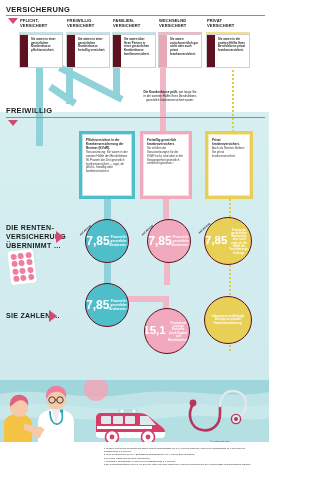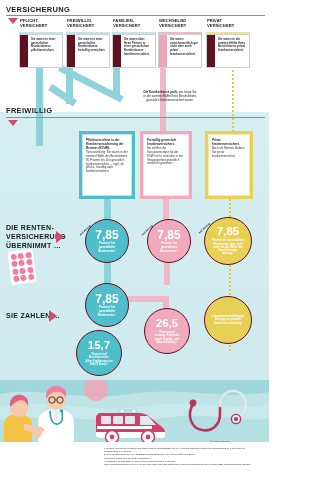--- a/index.html
+++ b/index.html
@@ -71,21 +71,21 @@
   .ib-b { font-size:2.9px; color:#333; line-height:1.32; margin-top:1px; }
 
   .note-free {
     position:absolute; font-size:3px; line-height:1.35; color:#1c1c1c;
     font-weight:bold; text-align:center; width:56px;
   }
 
   
   .circ {
     position:absolute; border-radius:50%;
-    display:flex; flex-direction:column; align-items:center; justify-content:center;
+    display:flex; flex-direction:row; align-items:center; justify-content:center;
     text-align:center; color:#fff; overflow:hidden;
   }
   .circ .big { font-weight:bold; line-height:1; }
   .circ .sub { font-weight:bold; line-height:1.22; margin-top:1.5px; }
 
   .ribbon {
     position:absolute; font-size:3px; font-weight:bold; color:#3a3a3a;
     transform:rotate(-42deg); white-space:nowrap;
   }
 
@@ -289,38 +289,29 @@
   <div class="circ" style="left:85px;top:283px;width:44px;height:44px;background:#4fbecb;border:1.6px solid #5e1120;z-index:6">
     <div class="big" style="font-size:12px">7,85</div>
     <div class="sub" style="font-size:3px">
       <span>Prozent für</span><br>
       <span>gesetzliche</span><br>
       <span>Bruttorente.⁴</span>
     </div>
   </div>
 
   <div class="circ" style="left:144px;top:308px;width:46px;height:46px;background:#f0a9bd;border:1.6px solid #5e1120;z-index:7">
-    <div class="big" style="font-size:11.5px">26,5</div>
+    <div class="big" style="font-size:11.5px">15,1</div>
     <div class="sub" style="font-size:2.8px;padding:0 2px">
       <span>Prozent auf</span><br>
       <span>sonstige Einkünfte</span><br>
       <span>(auch Kapital- und</span><br>
       <span>Mieteinkünfte).⁵</span>
     </div>
   </div>
 
-  <div class="circ" style="left:76px;top:330px;width:46px;height:46px;background:#4fbecb;border:1.6px solid #5e1120;z-index:7">
-    <div class="big" style="font-size:11.5px">15,7</div>
-    <div class="sub" style="font-size:2.8px;padding:0 2px">
-      <span>Prozent auf</span><br>
-      <span>Betriebsrenten</span><br>
-      <span>(über Freibetrag von</span><br>
-      <span>169,75 Euro).⁵</span>
-    </div>
-  </div>
 
   <div class="circ" style="left:204px;top:296px;width:48px;height:48px;background:#e8cf55;border:1.6px solid #5e1120;z-index:6">
     <div class="sub" style="font-size:2.7px;padding:0 3px;margin-top:0">
       <span>einkommensunabhängige</span><br>
       <span>Beiträge an privaten</span><br>
       <span>Krankenversicherung.</span>
     </div>
   </div>
 
   <div class="illu">

